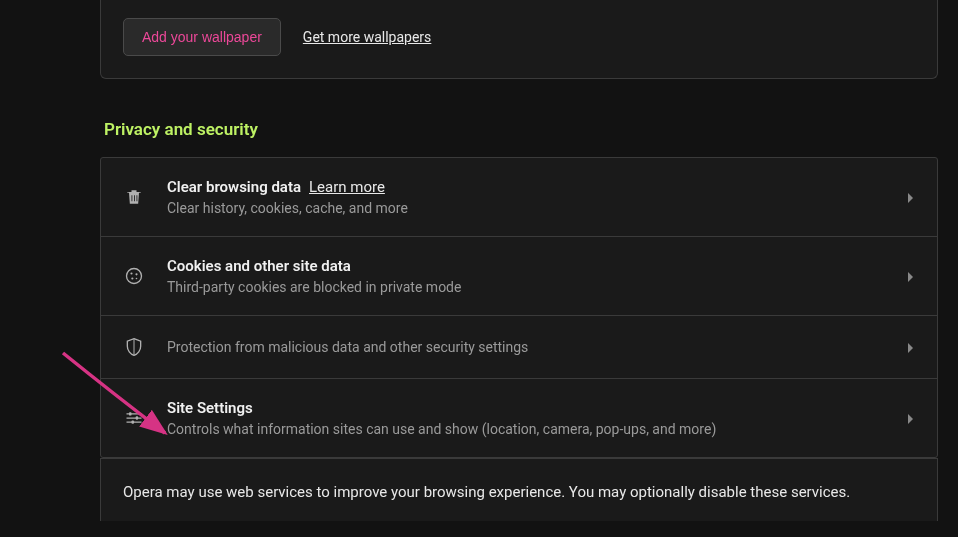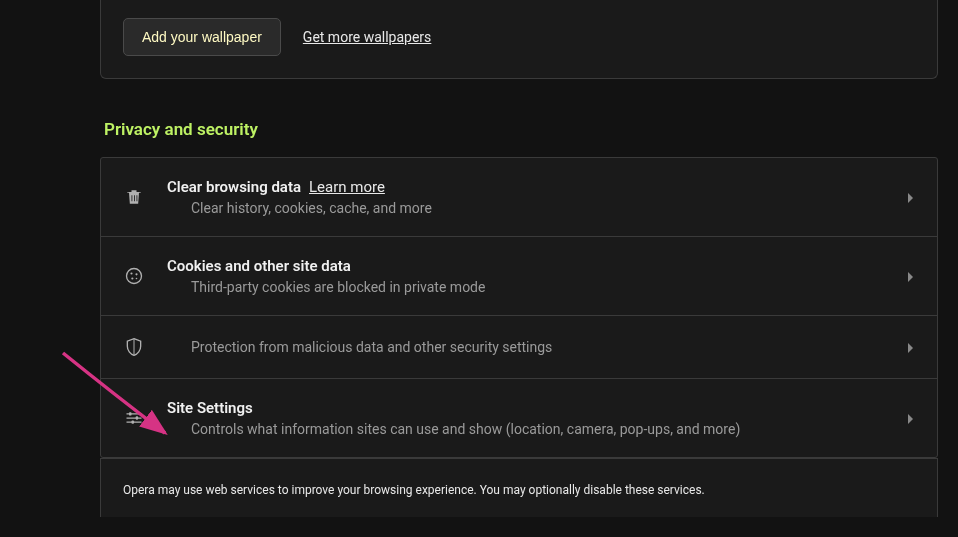--- a/index.html
+++ b/index.html
@@ -19,21 +19,21 @@
       border-top: none;
       border-radius: 0 0 6px 6px;
       padding: 18px 22px 22px;
       margin-right: 20px;
       background: #1a1a1a;
     }
     .wallpaper-row { display: flex; align-items: center; gap: 22px; }
     .btn {
       background: #2a2a2a;
       border: 1px solid #4a4a4a;
-      color: #fef9c3;
+      color: #ec4899;
       padding: 10px 18px;
       border-radius: 5px;
       font-size: 14px;
       cursor: pointer;
     }
     .link {
       color: #e8e8e8;
       text-decoration: underline;
       cursor: pointer;
       font-size: 14px;
@@ -79,31 +79,30 @@
     }
     .item-title .learn-link {
       font-weight: 400;
       text-decoration: underline;
       margin-left: 8px;
       color: #e8e8e8;
     }
     .item-desc {
       font-size: 14px;
       color: #9a9a9a;
-      margin-left: 24px;
     }
     .chevron {
       width: 8px;
       height: 12px;
       flex-shrink: 0;
     }
     .chevron svg { width: 8px; height: 12px; fill: #888; }
     .footer-note {
       padding: 24px 22px 20px;
-      font-size: 12px;
+      font-size: 15px;
       color: #e8e8e8;
       border-top: 1px solid #3a3a3a;
       margin-right: 20px;
       border-left: 1px solid #3a3a3a;
       border-right: 1px solid #3a3a3a;
       background: #1a1a1a;
     }
     .arrow-annotation {
       position: absolute;
       left: 55px;

